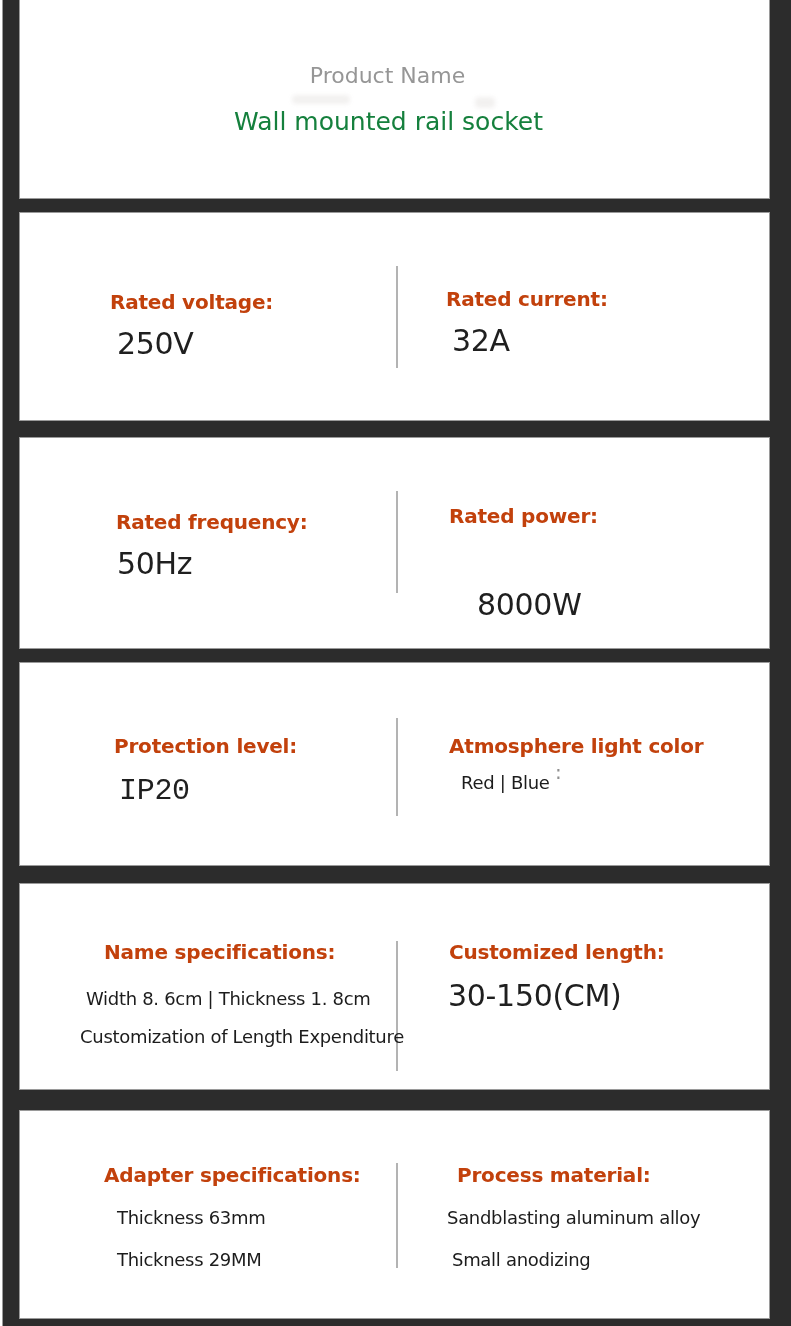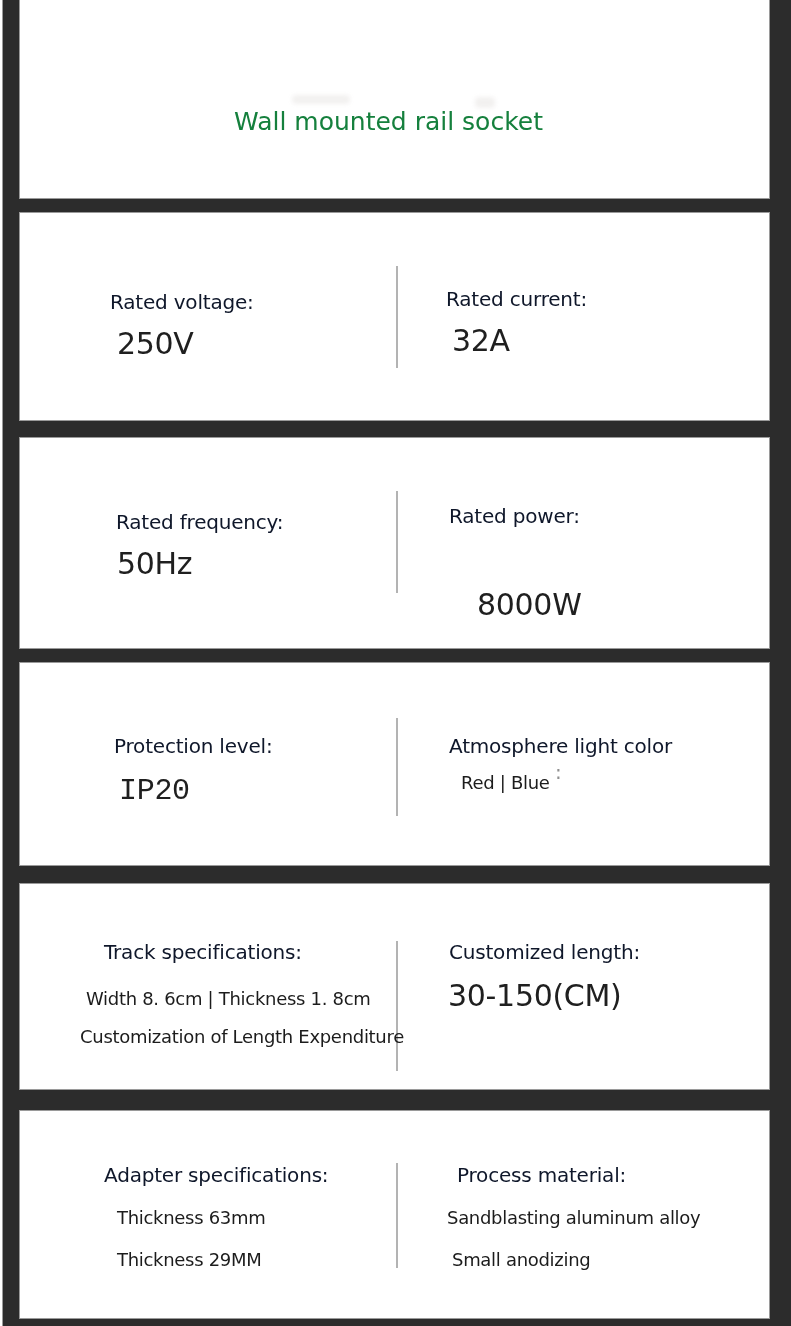--- a/index.html
+++ b/index.html
@@ -40,22 +40,23 @@
   .card3 { top: 437px; height: 212px; }
   .card4 { top: 662px; height: 204px; }
   .card5 { top: 883px; height: 207px; }
   .card6 { top: 1110px; height: 209px; }
 
   .abs { position: absolute; white-space: nowrap; }
 
   .lbl {
     font-size: 20px;
     line-height: 24px;
-    color: #0f172a;
+    color: #c2410c;
     letter-spacing: -0.2px;
+    font-weight: bold;
   }
   .val-big {
     font-size: 30px;
     line-height: 36px;
     color: #1f1f1f;
     letter-spacing: -0.3px;
   }
   .val-sm {
     font-size: 18px;
     line-height: 23px;
@@ -135,20 +136,21 @@
 </style>
 </head>
 <body>
 
 <div class="stage">
   <div class="frame"></div>
 
   <div class="card card1">
     <div class="smudge smudge-a"></div>
     <div class="smudge smudge-b"></div>
+    <div class="title-gray">Product Name</div>
     <div class="title-black">Wall mounted rail socket</div>
   </div>
 
   <div class="card card2">
     <div class="divider c2-div"></div>
     <div class="abs lbl c2-ll">Rated voltage:</div>
     <div class="abs val-big c2-lv">250V</div>
     <div class="abs lbl c2-rl">Rated current:</div>
     <div class="abs val-big c2-rv">32A</div>
   </div>
@@ -165,21 +167,21 @@
     <div class="divider c4-div"></div>
     <div class="abs lbl c4-ll">Protection level:</div>
     <div class="abs val-big c4-lv">IP20</div>
     <div class="abs lbl c4-rl">Atmosphere light color</div>
     <div class="abs c4-colon">:</div>
     <div class="abs val-sm c4-rv">Red | Blue</div>
   </div>
 
   <div class="card card5">
     <div class="divider c5-div"></div>
-    <div class="abs lbl c5-ll">Track specifications:</div>
+    <div class="abs lbl c5-ll">Name specifications:</div>
     <div class="abs val-sm c5-l1">Width 8. 6cm | Thickness 1. 8cm</div>
     <div class="abs val-sm c5-l2">Customization of Length Expenditure</div>
     <div class="abs lbl c5-rl">Customized length:</div>
     <div class="abs val-big c5-rv">30-150(CM)</div>
   </div>
 
   <div class="card card6">
     <div class="divider c6-div"></div>
     <div class="abs lbl c6-ll">Adapter specifications:</div>
     <div class="abs val-sm c6-l1">Thickness 63mm</div>

